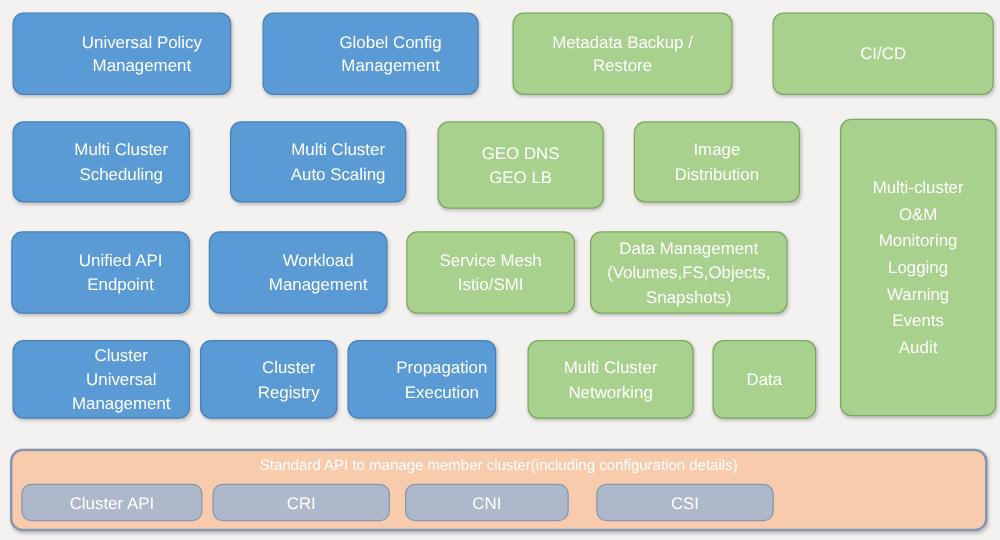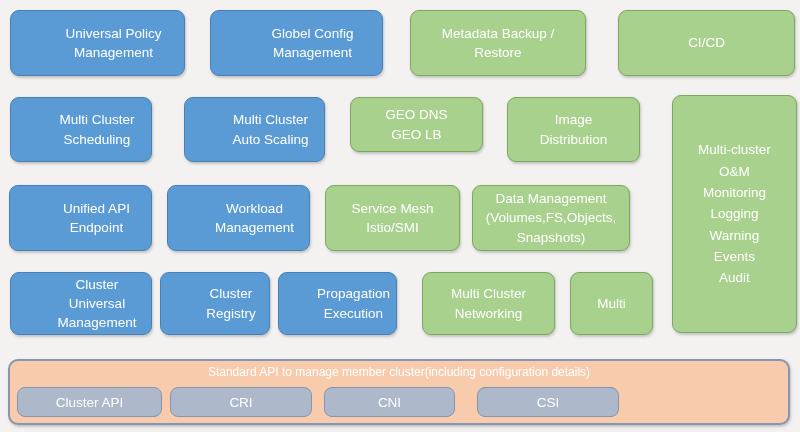--- a/index.html
+++ b/index.html
@@ -74,21 +74,21 @@
   <div class="box blue" style="left:210px;top:10px;width:173px;height:66px">Globel Config
 Management</div>
   <div class="box green" style="left:410px;top:10px;width:176px;height:66px">Metadata Backup /
 Restore</div>
   <div class="box green" style="left:618px;top:10px;width:177px;height:66px">CI/CD</div>
 
   <div class="box blue" style="left:10px;top:97px;width:142px;height:65px">Multi Cluster
 Scheduling</div>
   <div class="box blue" style="left:184px;top:97px;width:141px;height:65px">Multi Cluster
 Auto Scaling</div>
-  <div class="box green" style="left:350px;top:97px;width:133px;height:55px">GEO DNS
+  <div class="box green" style="left:350px;top:97px;width:133px;height:70px">GEO DNS
 GEO LB</div>
   <div class="box green" style="left:507px;top:97px;width:133px;height:65px">Image
 Distribution</div>
 
   <div class="box green tall" style="left:672px;top:95px;width:125px;height:238px">Multi-cluster
 O&amp;M
 Monitoring
 Logging
 Warning
 Events
@@ -105,21 +105,21 @@
 Snapshots)</div>
 
   <div class="box blue" style="left:10px;top:272px;width:142px;height:63px">Cluster Universal
 Management</div>
   <div class="box blue" style="left:160px;top:272px;width:110px;height:63px">Cluster
 Registry</div>
   <div class="box blue" style="left:278px;top:272px;width:119px;height:63px">Propagation
 Execution</div>
   <div class="box green" style="left:422px;top:272px;width:133px;height:63px">Multi Cluster
 Networking</div>
-  <div class="box green" style="left:570px;top:272px;width:83px;height:63px">Multi</div>
+  <div class="box green" style="left:570px;top:272px;width:83px;height:63px">Data</div>
 
   <div class="api-band">
     <div class="band-title">Standard API to manage member cluster(including configuration details)</div>
     <div class="chip" style="left:7px;width:145px">Cluster API</div>
     <div class="chip" style="left:160px;width:142px">CRI</div>
     <div class="chip" style="left:314px;width:131px">CNI</div>
     <div class="chip" style="left:467px;width:142px">CSI</div>
   </div>
 
 </div>

